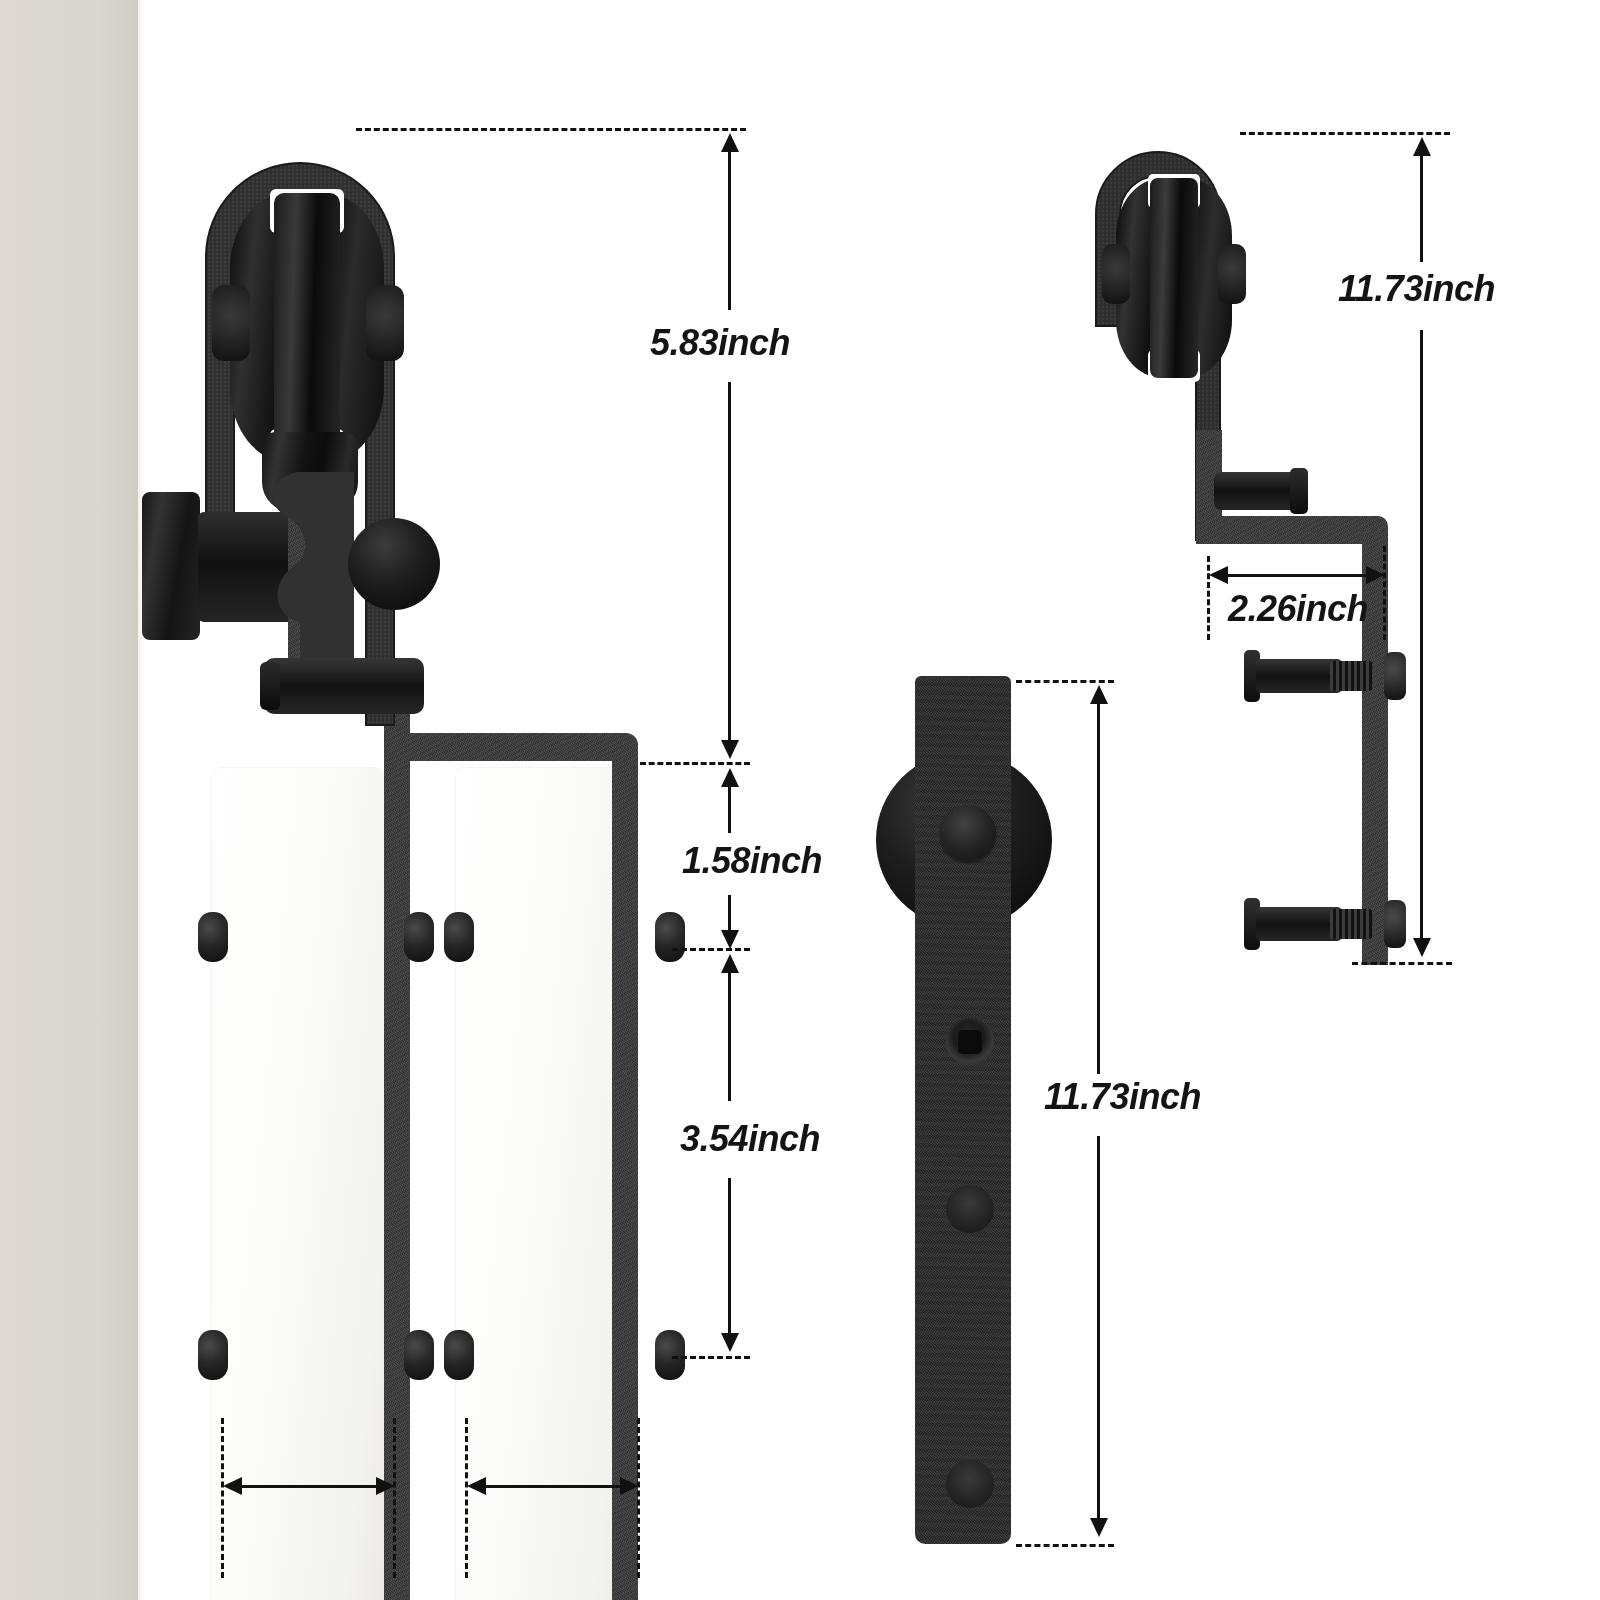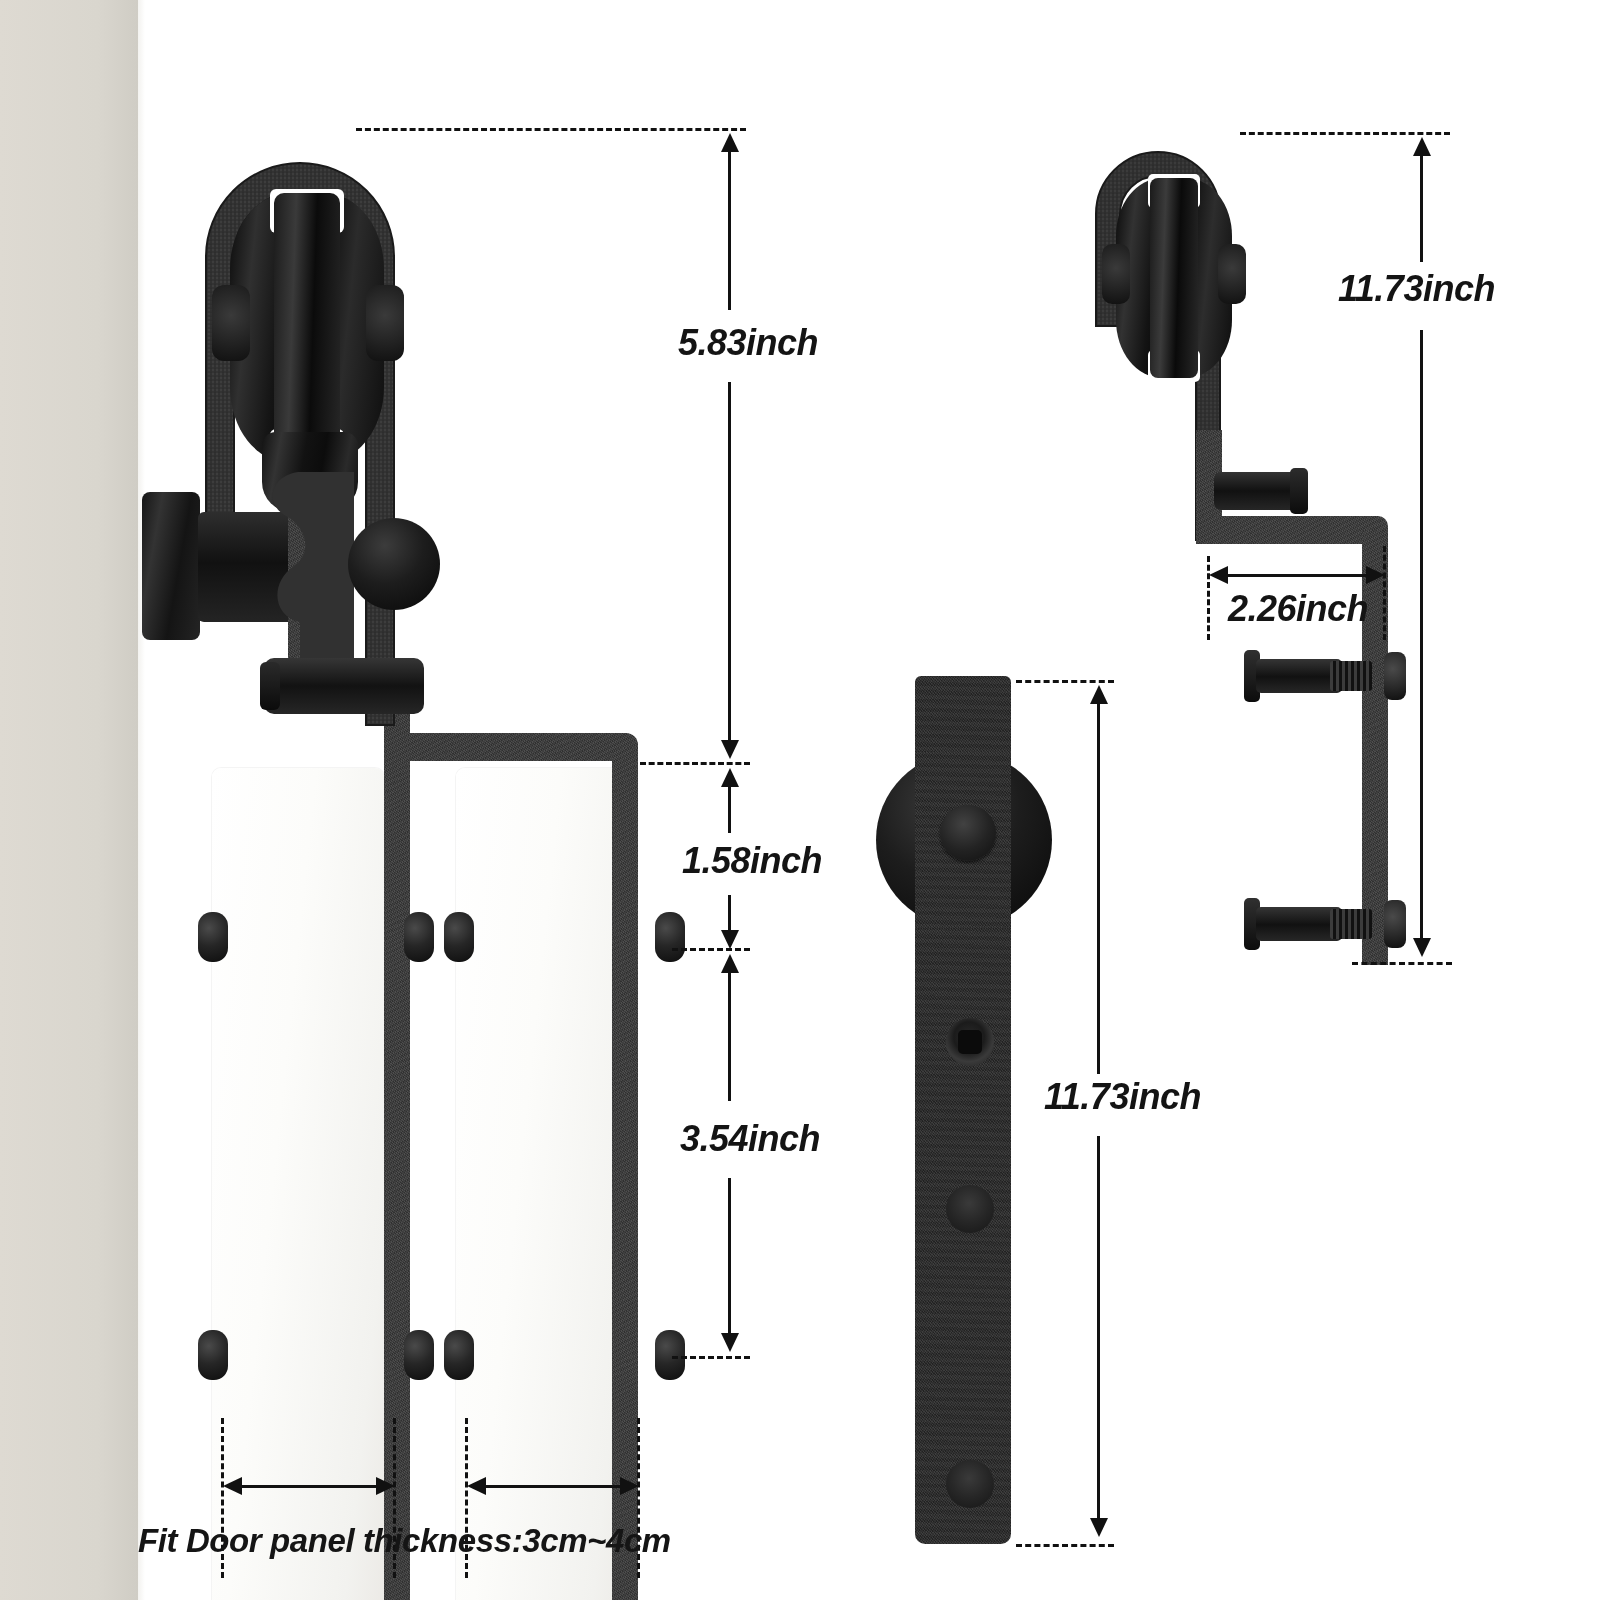--- a/index.html
+++ b/index.html
@@ -180,21 +180,21 @@
 
   <div class="abs" style="left:264px;top:658px;width:160px;height:56px;border-radius:10px;
        background:linear-gradient(180deg,#363636 0%,#121212 50%,#262626 100%);"></div>
   <div class="abs" style="left:260px;top:662px;width:20px;height:48px;border-radius:6px;
        background:linear-gradient(180deg,#2a2a2a,#0b0b0b);"></div>
 
   <div class="abs dash-h" style="left:356px;top:128px;width:390px;"></div>
 
   <div class="abs arrow arrow-up" style="left:721px;top:133px;"></div>
   <div class="abs line-v" style="left:728px;top:150px;height:160px;"></div>
-  <div class="abs dimtext" style="left:678px;top:322px;font-size:36px;">5.83inch</div>
+  <div class="abs dimtext" style="left:650px;top:322px;font-size:36px;">5.83inch</div>
   <div class="abs line-v" style="left:728px;top:382px;height:358px;"></div>
   <div class="abs arrow arrow-down" style="left:721px;top:740px;"></div>
 
   <div class="abs dash-h" style="left:640px;top:762px;width:110px;"></div>
 
   <div class="abs arrow arrow-up" style="left:721px;top:768px;"></div>
   <div class="abs line-v" style="left:728px;top:785px;height:48px;"></div>
   <div class="abs dimtext" style="left:682px;top:840px;font-size:36px;">1.58inch</div>
   <div class="abs line-v" style="left:728px;top:895px;height:40px;"></div>
   <div class="abs arrow arrow-down" style="left:721px;top:930px;"></div>
@@ -214,21 +214,20 @@
   <div class="abs dash-v" style="left:637px;top:1418px;height:160px;"></div>
 
   <div class="abs arrow arrow-left" style="left:223px;top:1477px;"></div>
   <div class="abs line-h" style="left:236px;top:1485px;width:142px;"></div>
   <div class="abs arrow arrow-right" style="left:376px;top:1477px;"></div>
 
   <div class="abs arrow arrow-left" style="left:467px;top:1477px;"></div>
   <div class="abs line-h" style="left:480px;top:1485px;width:142px;"></div>
   <div class="abs arrow arrow-right" style="left:620px;top:1477px;"></div>
 
-  <div class="abs caption" style="left:138px;top:1522px;">Fit Door panel thickness:3cm~4cm</div>
 
   <div class="abs metal-dark" style="left:915px;top:676px;width:96px;height:868px;border-radius:6px 6px 10px 10px;"></div>
 
   <div class="abs roundel" style="left:876px;top:752px;width:176px;height:176px;"></div>
 
   <div class="abs metal-dark" style="left:915px;top:752px;width:96px;height:176px;"></div>
 
   <div class="abs" style="left:940px;top:805px;width:56px;height:56px;border-radius:50%;
        background:radial-gradient(circle at 42% 34%,#424242 0%,#232323 52%,#101010 100%);
        box-shadow:0 2px 3px rgba(0,0,0,.55);"></div>

